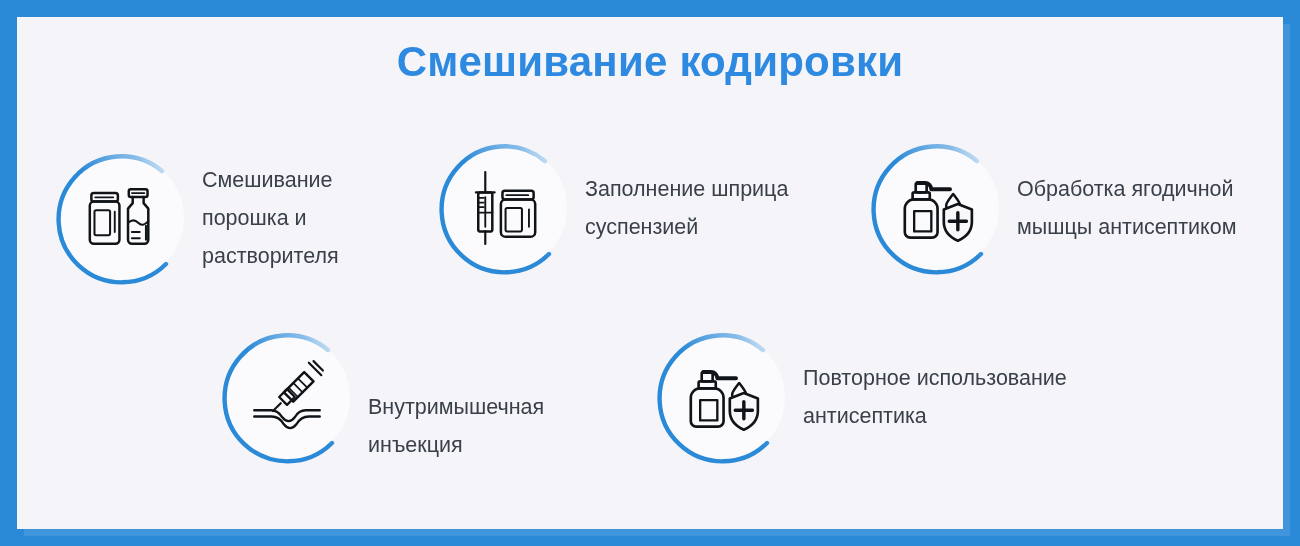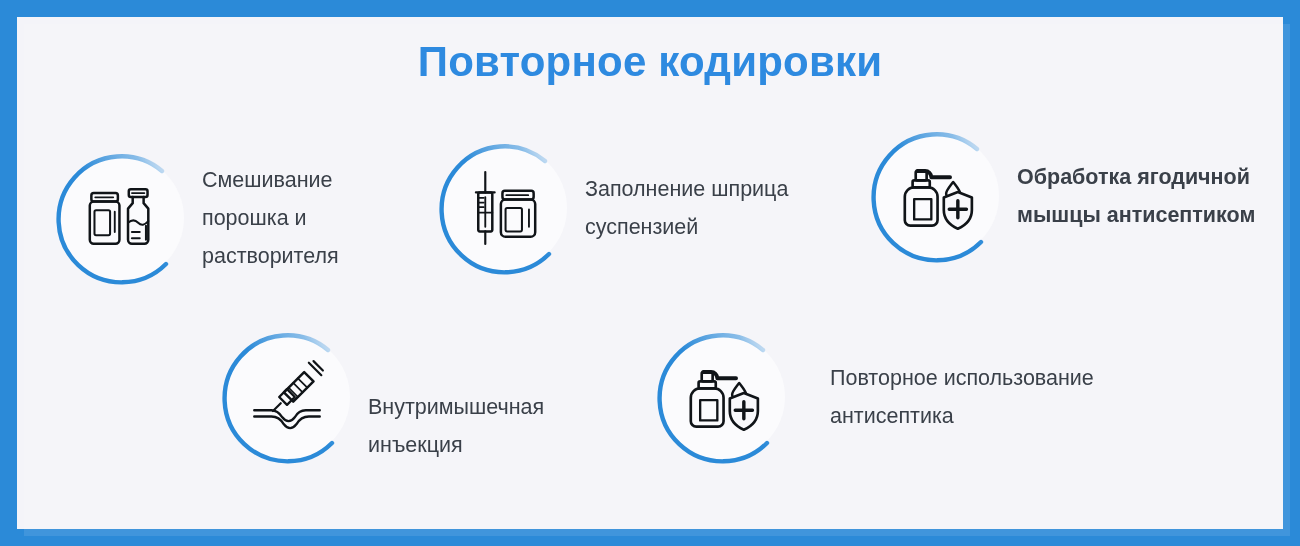--- a/index.html
+++ b/index.html
@@ -83,38 +83,38 @@
     color: #3a4049;
     font-size: 21.5px;
     line-height: 38px;
     margin-left: 14px;
     white-space: pre-line;
   }
 
   
   #step-1 { left: 54px;  top: 151px; }
   #step-2 { left: 437px; top: 141px; }
-  #step-3 { left: 869px; top: 129px; font-weight: bold; }
+  #step-3 { left: 869px; top: 141px; }
   #step-4 { left: 220px; top: 330px; align-items: flex-end; }
-  #step-5 { left: 655px; top: 330px; gap: 27px; }
+  #step-5 { left: 655px; top: 330px; }
 
   #step-1 .step-label { width: 180px; }
   #step-2 .step-label { width: 250px; }
   #step-3 .step-label { width: 270px; }
   #step-4 .step-label { width: 230px; }
   #step-5 .step-label { width: 320px; }
 </style>
 </head>
 <body>
 
 <div id="poster">
   <div class="inner-panel"></div>
   <div class="panel-shadow"></div>
 
-  <div class="poster-title">Повторное кодировки</div>
+  <div class="poster-title">Смешивание кодировки</div>
 
   <div class="step" id="step-1">
     <div class="circle-wrap">
       <svg class="ring" viewBox="0 0 134 134">
         <defs>
           <linearGradient id="g1" x1="0" y1="1" x2="1" y2="0">
             <stop offset="0.55" stop-color="#2b8ad8" stop-opacity="1"></stop>
             <stop offset="0.86" stop-color="#2b8ad8" stop-opacity="0.55"></stop>
             <stop offset="1" stop-color="#2b8ad8" stop-opacity="0"></stop>
           </linearGradient>

